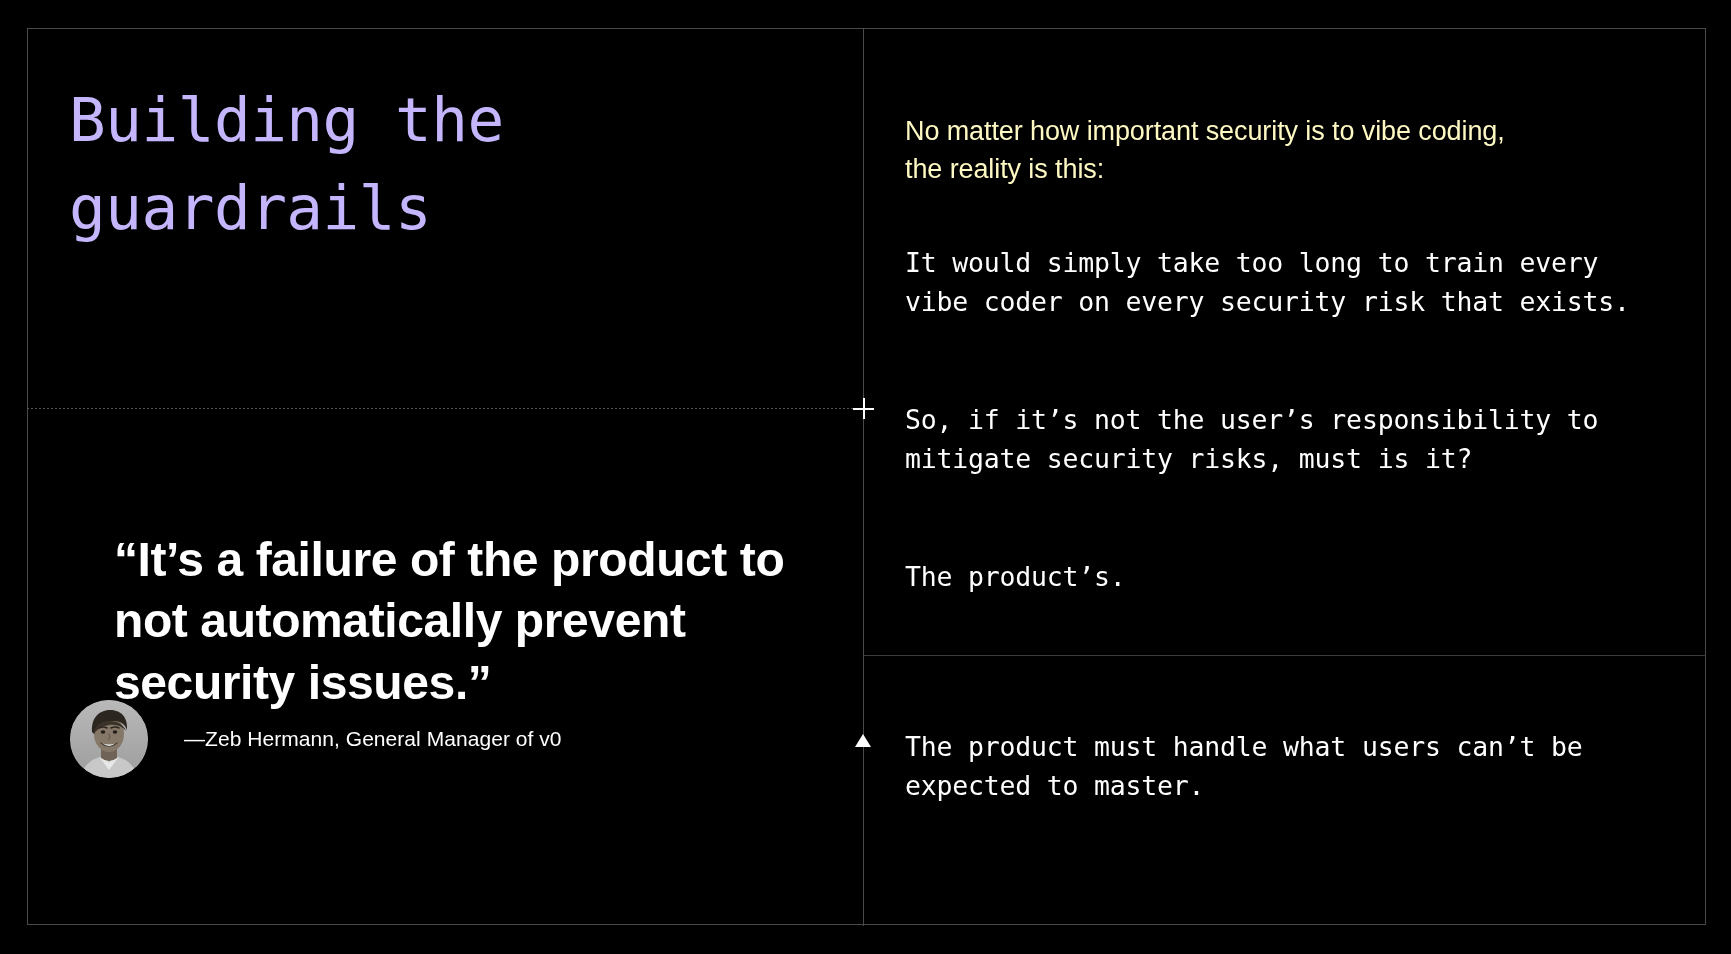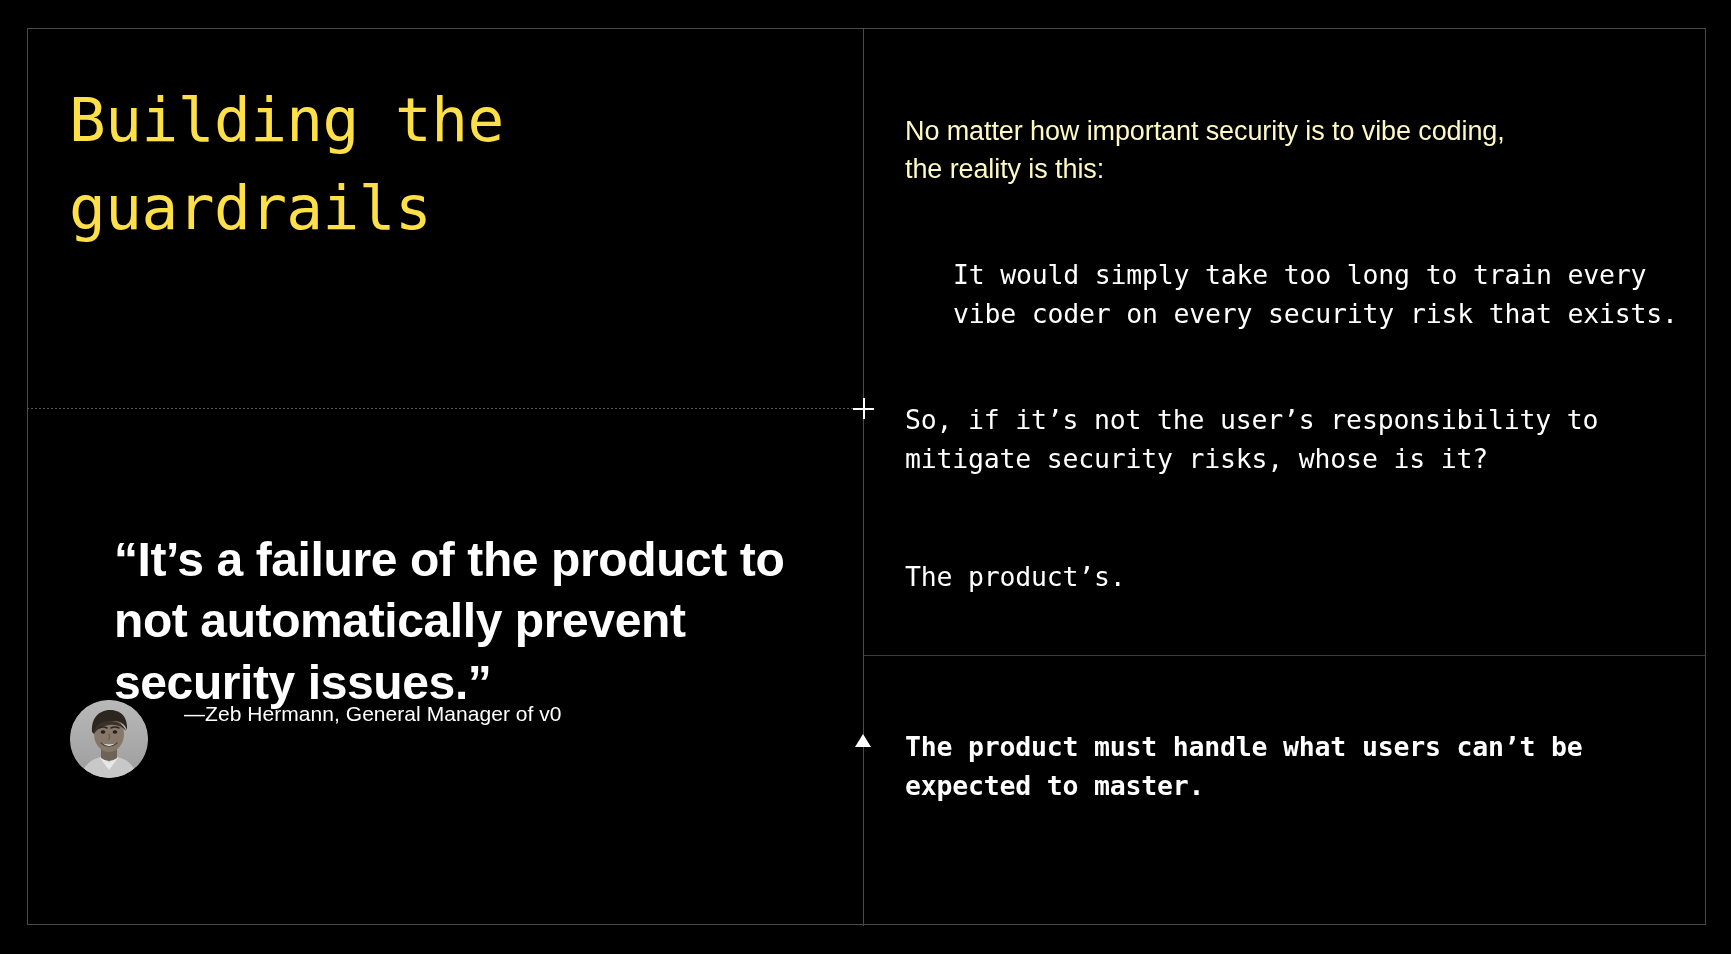--- a/index.html
+++ b/index.html
@@ -90,21 +90,21 @@
   
   #title {
     position: absolute;
     left: 69px;
     top: 76px;
     width: 720px;
     font-family: "DejaVu Sans Mono", "Liberation Mono", monospace;
     font-size: 61px;
     line-height: 1.45;
     letter-spacing: -0.5px;
-    color: #fde047;
+    color: #c4b5fd;
     font-weight: 400;
     white-space: pre-line;
   }
 
   #quote {
     position: absolute;
     left: 74px;
     top: 481px;
     width: 700px;
     font-family: "Liberation Sans", sans-serif;
@@ -113,21 +113,21 @@
     font-weight: 700;
     letter-spacing: -0.4px;
     color: #ffffff;
   }
 
   #attribution-row {
     position: absolute;
     left: 70px;
     top: 700px;
     display: flex;
-    align-items: flex-start;
+    align-items: center;
   }
   #avatar {
     width: 78px;
     height: 78px;
     border-radius: 50%;
     overflow: hidden;
     flex: 0 0 auto;
     background: #9a9a9a;
     position: relative;
   }
@@ -159,24 +159,24 @@
     position: absolute;
     left: 905px;
     width: 740px;
     font-family: "DejaVu Sans Mono", "Liberation Mono", monospace;
     font-size: 26.5px;
     line-height: 1.48;
     color: #ffffff;
     letter-spacing: -0.2px;
     white-space: pre-line;
   }
-  #para-1 { top: 255px; margin-left: 48px; }
+  #para-1 { top: 243px; }
   #para-2 { top: 400px; }
   #para-3 { top: 557px; }
-  #para-4 { top: 727px; font-weight: bold; }
+  #para-4 { top: 727px; }
 </style>
 </head>
 <body>
 
 <div id="slide">
 
   <div id="frame"></div>
 
   <div class="v-divider"></div>
   <div class="h-divider-left"></div>
@@ -227,17 +227,17 @@
           <path d="M31 43 q8 7 16 0" stroke="#4a4138" stroke-width="1.2" fill="none" stroke-linecap="round"></path>
         </g>
       </svg>
     </div>
     <div id="attribution-text">—Zeb Hermann, General Manager of v0</div>
   </div>
 
   <div id="intro">No matter how important security is to vibe coding, the reality is this:</div>
 
   <div class="mono-para" id="para-1">It would simply take too long to train every vibe coder on every security risk that exists.</div>
-  <div class="mono-para" id="para-2">So, if it’s not the user’s responsibility to mitigate security risks, whose is it?</div>
+  <div class="mono-para" id="para-2">So, if it’s not the user’s responsibility to mitigate security risks, must is it?</div>
   <div class="mono-para" id="para-3">The product’s.</div>
   <div class="mono-para" id="para-4">The product must handle what users can’t be expected to master.</div>
 
 </div>
 
 </body></html>

